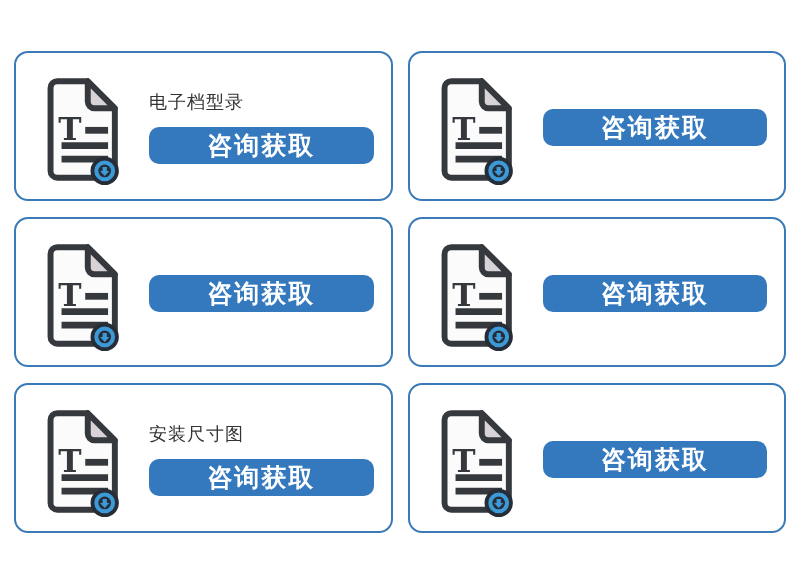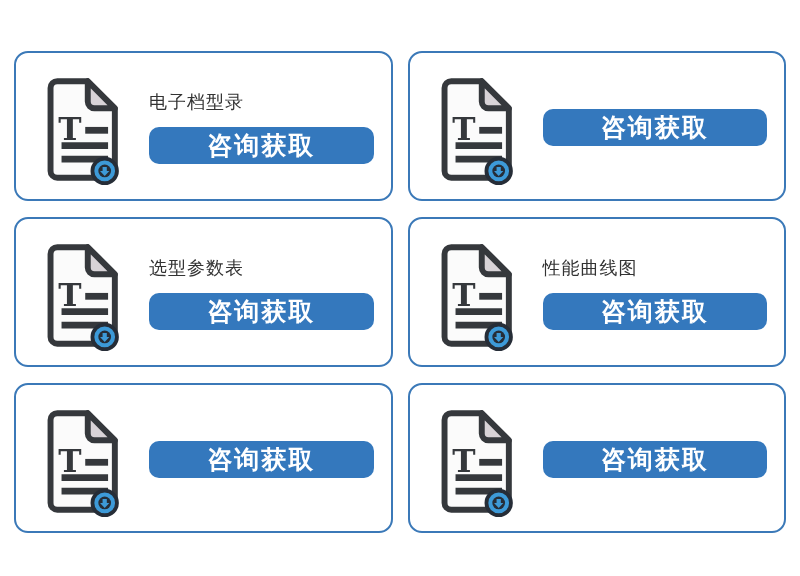--- a/index.html
+++ b/index.html
@@ -120,41 +120,20 @@
     <text x="25" y="76" font-family="DejaVu Serif, serif" font-weight="bold" font-size="37" fill="#35383c">T</text>
     <line x1="57" y1="64" x2="84" y2="64" stroke="#35383c" stroke-width="8"></line>
     <line x1="29" y1="82" x2="84" y2="82" stroke="#35383c" stroke-width="8"></line>
     <line x1="29" y1="98" x2="84" y2="98" stroke="#35383c" stroke-width="8"></line>
     <circle cx="80" cy="112" r="14.5" fill="#3d9ad8" stroke="#262d37" stroke-width="4.5"></circle>
     <circle cx="80" cy="112" r="7.5" fill="#262d37"></circle>
     <path d="M80 118 l-5.5 -6 h3 v-4.5 h5 v4.5 h3 z" fill="#3d9ad8"></path>
   </svg>
 </span>
       <div class="card-right">
-        <div class="card-title">选型参数表</div>
-        <button class="consult-btn">咨询获取</button>
-      </div>
-    </div>
-
-    <div class="card">
-      <span class="doc-icon icon-slot">
-  <svg viewBox="0 0 104 132" xmlns="http://www.w3.org/2000/svg">
-    <path d="M24 6 h36 l32 32 v74 a8 8 0 0 1 -8 8 h-60 a8 8 0 0 1 -8 -8 v-98 a8 8 0 0 1 8 -8 z" fill="#fbfbfb" stroke="#35383c" stroke-width="7" stroke-linejoin="round"></path>
-    <path d="M60 6 v24 a8 8 0 0 0 8 8 h24 z" fill="#d8d3d7" stroke="#35383c" stroke-width="7" stroke-linejoin="round"></path>
-    <text x="25" y="76" font-family="DejaVu Serif, serif" font-weight="bold" font-size="37" fill="#35383c">T</text>
-    <line x1="57" y1="64" x2="84" y2="64" stroke="#35383c" stroke-width="8"></line>
-    <line x1="29" y1="82" x2="84" y2="82" stroke="#35383c" stroke-width="8"></line>
-    <line x1="29" y1="98" x2="84" y2="98" stroke="#35383c" stroke-width="8"></line>
-    <circle cx="80" cy="112" r="14.5" fill="#3d9ad8" stroke="#262d37" stroke-width="4.5"></circle>
-    <circle cx="80" cy="112" r="7.5" fill="#262d37"></circle>
-    <path d="M80 118 l-5.5 -6 h3 v-4.5 h5 v4.5 h3 z" fill="#3d9ad8"></path>
-  </svg>
-</span>
-      <div class="card-right">
-        <div class="card-title">性能曲线图</div>
         <button class="consult-btn">咨询获取</button>
       </div>
     </div>
 
     <div class="card">
       <span class="doc-icon icon-slot">
   <svg viewBox="0 0 104 132" xmlns="http://www.w3.org/2000/svg">
     <path d="M24 6 h36 l32 32 v74 a8 8 0 0 1 -8 8 h-60 a8 8 0 0 1 -8 -8 v-98 a8 8 0 0 1 8 -8 z" fill="#fbfbfb" stroke="#35383c" stroke-width="7" stroke-linejoin="round"></path>
     <path d="M60 6 v24 a8 8 0 0 0 8 8 h24 z" fill="#d8d3d7" stroke="#35383c" stroke-width="7" stroke-linejoin="round"></path>
     <text x="25" y="76" font-family="DejaVu Serif, serif" font-weight="bold" font-size="37" fill="#35383c">T</text>
@@ -179,18 +158,38 @@
     <text x="25" y="76" font-family="DejaVu Serif, serif" font-weight="bold" font-size="37" fill="#35383c">T</text>
     <line x1="57" y1="64" x2="84" y2="64" stroke="#35383c" stroke-width="8"></line>
     <line x1="29" y1="82" x2="84" y2="82" stroke="#35383c" stroke-width="8"></line>
     <line x1="29" y1="98" x2="84" y2="98" stroke="#35383c" stroke-width="8"></line>
     <circle cx="80" cy="112" r="14.5" fill="#3d9ad8" stroke="#262d37" stroke-width="4.5"></circle>
     <circle cx="80" cy="112" r="7.5" fill="#262d37"></circle>
     <path d="M80 118 l-5.5 -6 h3 v-4.5 h5 v4.5 h3 z" fill="#3d9ad8"></path>
   </svg>
 </span>
       <div class="card-right">
+        <div class="card-title">安装尺寸图</div>
+        <button class="consult-btn">咨询获取</button>
+      </div>
+    </div>
+
+    <div class="card">
+      <span class="doc-icon icon-slot">
+  <svg viewBox="0 0 104 132" xmlns="http://www.w3.org/2000/svg">
+    <path d="M24 6 h36 l32 32 v74 a8 8 0 0 1 -8 8 h-60 a8 8 0 0 1 -8 -8 v-98 a8 8 0 0 1 8 -8 z" fill="#fbfbfb" stroke="#35383c" stroke-width="7" stroke-linejoin="round"></path>
+    <path d="M60 6 v24 a8 8 0 0 0 8 8 h24 z" fill="#d8d3d7" stroke="#35383c" stroke-width="7" stroke-linejoin="round"></path>
+    <text x="25" y="76" font-family="DejaVu Serif, serif" font-weight="bold" font-size="37" fill="#35383c">T</text>
+    <line x1="57" y1="64" x2="84" y2="64" stroke="#35383c" stroke-width="8"></line>
+    <line x1="29" y1="82" x2="84" y2="82" stroke="#35383c" stroke-width="8"></line>
+    <line x1="29" y1="98" x2="84" y2="98" stroke="#35383c" stroke-width="8"></line>
+    <circle cx="80" cy="112" r="14.5" fill="#3d9ad8" stroke="#262d37" stroke-width="4.5"></circle>
+    <circle cx="80" cy="112" r="7.5" fill="#262d37"></circle>
+    <path d="M80 118 l-5.5 -6 h3 v-4.5 h5 v4.5 h3 z" fill="#3d9ad8"></path>
+  </svg>
+</span>
+      <div class="card-right">
         <button class="consult-btn">咨询获取</button>
       </div>
     </div>
 
   </div>
 </div>
 
 </body></html>

